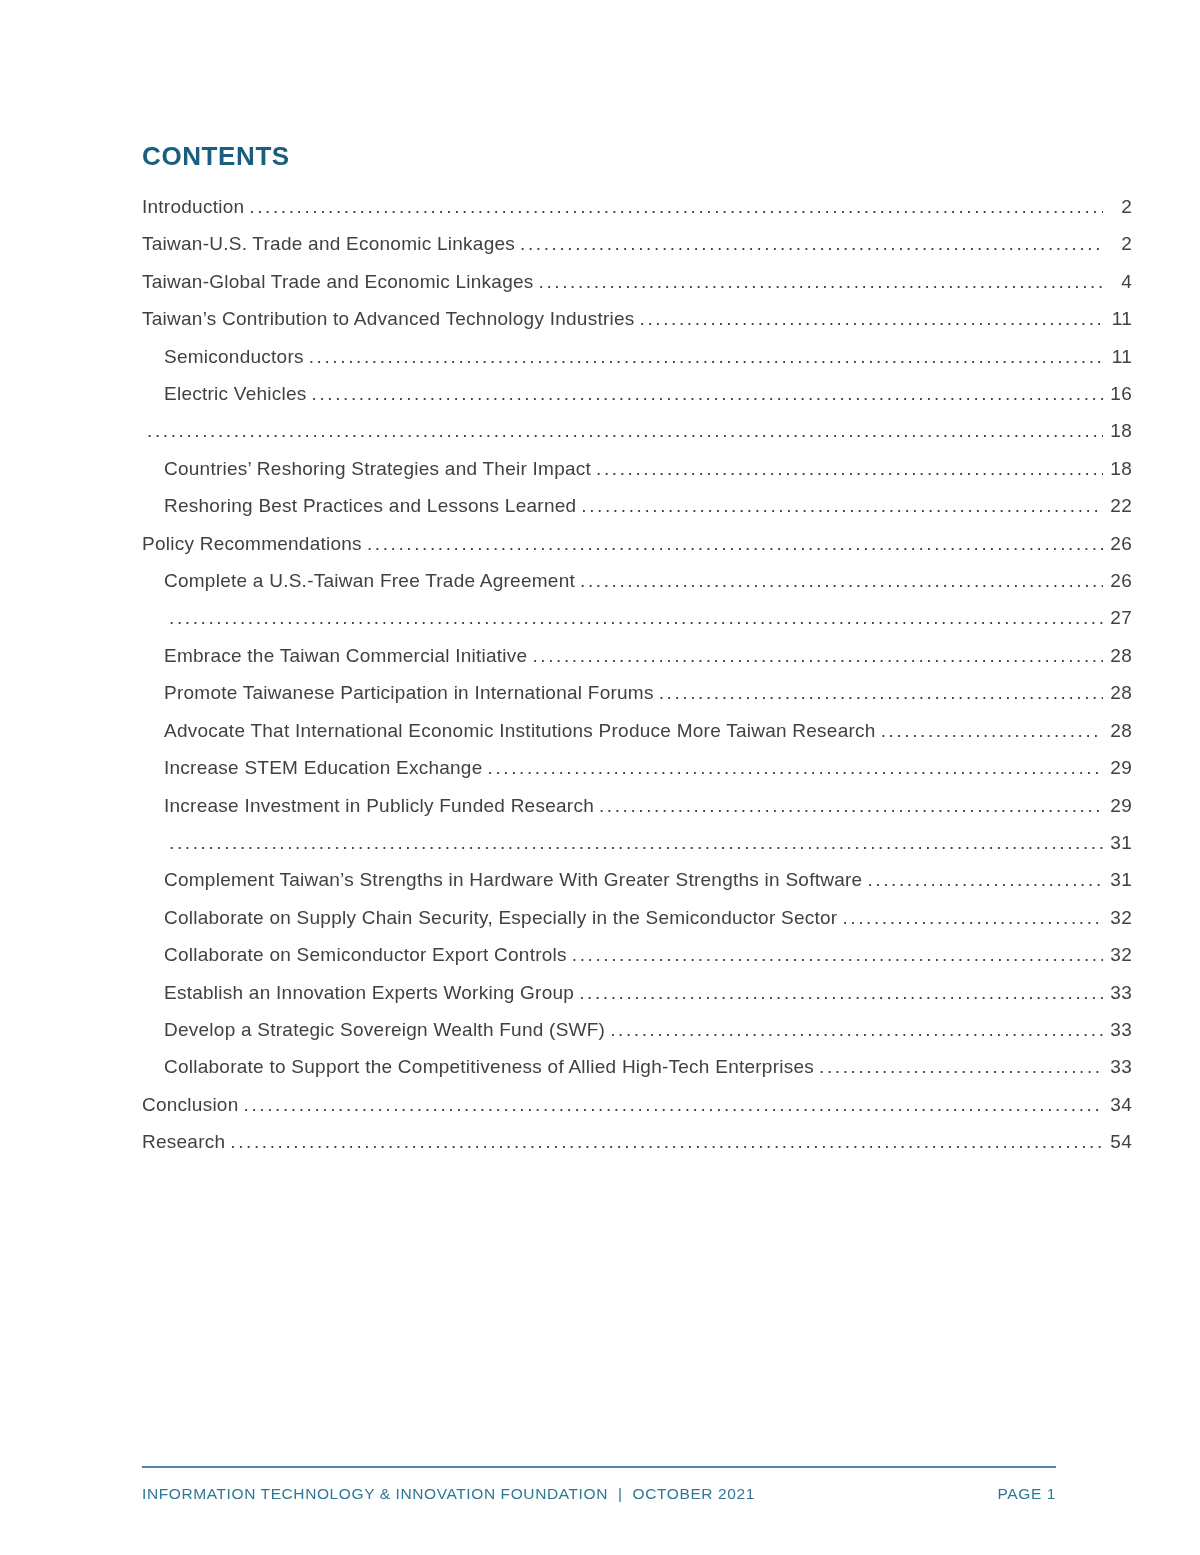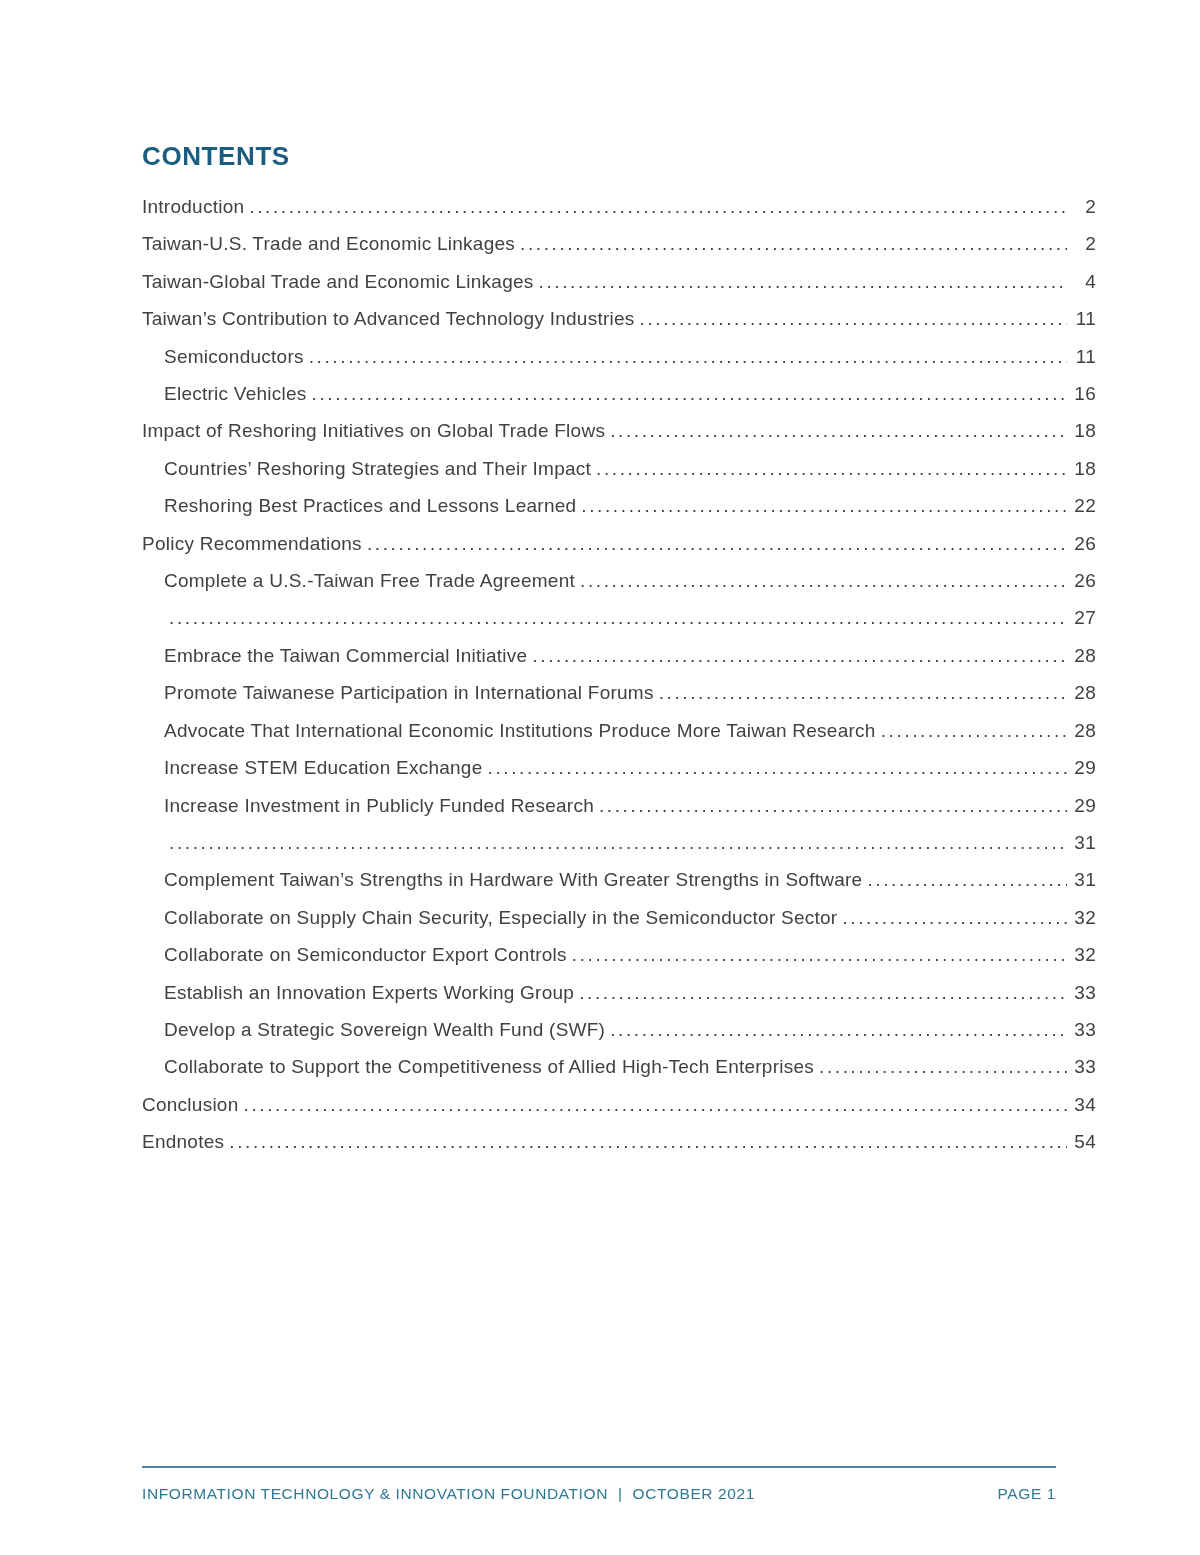--- a/index.html
+++ b/index.html
@@ -9,21 +9,21 @@
     height: 1555px;
     font-family: "Liberation Sans", sans-serif;
     position: relative;
   }
   .page {
     position: absolute;
     inset: 0;
     background: #ffffff;
   }
   .content {
-    padding: 141px 104px 0 142px;
+    padding: 141px 68px 0 142px;
   }
   .toc-heading {
     font-size: 26px;
     font-weight: bold;
     letter-spacing: 0.6px;
     color: var(--heading-color, #1b5d7f);
   }
   .toc {
     margin-top: 16px;
   }
@@ -116,21 +116,20 @@
     <span class="toc-page">11</span>
   </div>
 
   <div class="toc-row level-1">
     <span class="toc-label">Electric Vehicles</span>
     <span class="toc-dots"></span>
     <span class="toc-page">16</span>
   </div>
 
   <div class="toc-row level-0">
-    <span class="toc-label">Impact of Reshoring Initiatives on Global Trade Flows</span>
     <span class="toc-dots"></span>
     <span class="toc-page">18</span>
   </div>
 
   <div class="toc-row level-1">
     <span class="toc-label">Countries’ Reshoring Strategies and Their Impact</span>
     <span class="toc-dots"></span>
     <span class="toc-page">18</span>
   </div>
 
@@ -228,21 +227,21 @@
     <span class="toc-page">33</span>
   </div>
 
   <div class="toc-row level-0">
     <span class="toc-label">Conclusion</span>
     <span class="toc-dots"></span>
     <span class="toc-page">34</span>
   </div>
 
   <div class="toc-row level-0">
-    <span class="toc-label">Endnotes</span>
+    <span class="toc-label">Research</span>
     <span class="toc-dots"></span>
     <span class="toc-page">54</span>
   </div>
 </nav>
   </div>
 
   <div class="footer">
     <div class="footer-rule"></div>
     <div class="footer-row">
       <span class="footer-left"><span>INFORMATION TECHNOLOGY &amp; INNOVATION FOUNDATION</span><span class="footer-sep">|</span><span>OCTOBER 2021</span></span>

